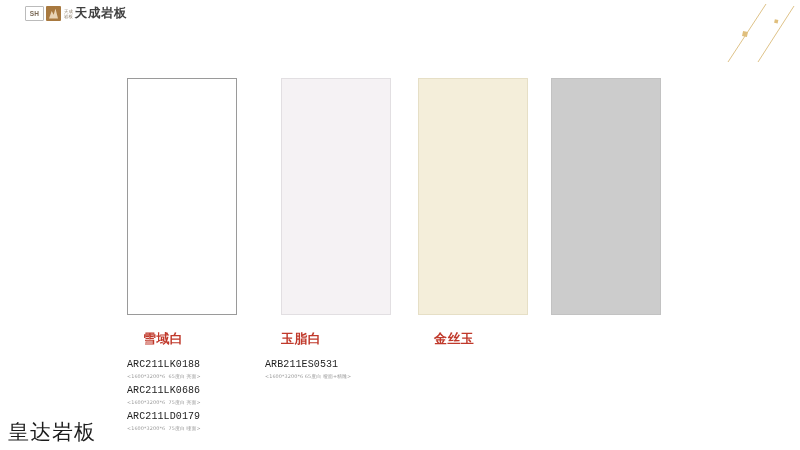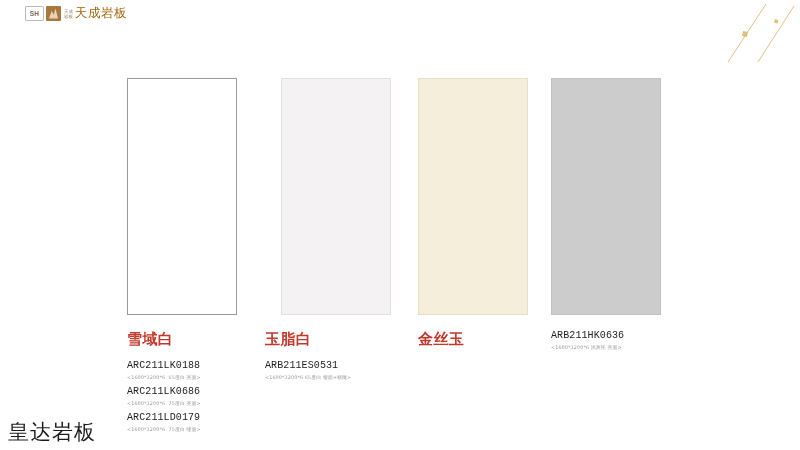--- a/index.html
+++ b/index.html
@@ -26,38 +26,38 @@
   #brand .mark-box::before{
     content:"";position:absolute;left:3px;top:2.5px;width:9px;height:10px;
     background:#e8d3b4;
     clip-path:polygon(0 100%,30% 25%,52% 62%,72% 0,100% 100%);
   }
   #brand .tiny{
     margin-left:3px;font-size:4.4px;line-height:5px;color:#8a7b66;
     display:flex;flex-direction:column;justify-content:center;height:14px;
   }
   #brand .cn{
-    margin-left:2px;font-size:12.5px;color:#a16207;letter-spacing:.6px;
-    font-family:"DejaVu Sans",sans-serif;font-weight:normal;white-space:nowrap;
+    margin-left:2px;font-size:12.5px;color:#404040;letter-spacing:.6px;
+    font-family:"DejaVu Sans",sans-serif;font-weight:bold;white-space:nowrap;
   }
 
   
   #deco{position:absolute;right:0;top:0;width:90px;height:70px;}
 
   
   #swatch-row{position:absolute;left:0;top:78px;width:800px;height:237px;}
   .col{position:absolute;top:0;width:110px;}
   .swatch{width:110px;height:237px;box-sizing:border-box;}
 
   
   #caption-row{position:absolute;left:0;top:330px;width:800px;}
   .cap{position:absolute;top:0;width:170px;}
   .cap .name{
-    font-size:15px;color:#c0392b;font-weight:bold;letter-spacing:.4px;
-    font-family:"DejaVu Sans",sans-serif;margin:0 0 11px 0;white-space:nowrap;
+    font-size:13px;color:#c0392b;font-weight:bold;letter-spacing:.4px;
+    font-family:"DejaVu Sans",sans-serif;margin:0 0 11px 16px;white-space:nowrap;
   }
   .item{margin-bottom:5px;}
   .item .code{
     font-size:10px;color:#222;letter-spacing:.1px;line-height:12px;
     font-family:Liberation Mono, monospace;white-space:nowrap;
   }
   .item .spec{
     font-size:4.9px;color:#9a9a9a;line-height:8px;letter-spacing:.1px;
     font-family:"DejaVu Sans",sans-serif;white-space:nowrap;margin-top:1px;
   }
@@ -130,23 +130,19 @@
         <div class="code">ARB211ES0531</div>
         <div class="spec">&lt;1600*3200*6&nbsp;65度白&nbsp;哑面+精雕&gt;</div>
       </div>
     </div>
 
     <div class="cap" style="left:418px">
       <div class="name">金丝玉</div>
     </div>
 
     <div class="cap" style="left:551px">
-      <div class="item">
-        <div class="code">ARB211HK0636</div>
-        <div class="spec">&lt;1600*3200*6&nbsp;浅灰坯&nbsp;亮面&gt;</div>
-      </div>
     </div>
 
   </div>
 
   <div id="footer-mark">皇达岩板</div>
 
 </div>
 
 </body></html>

